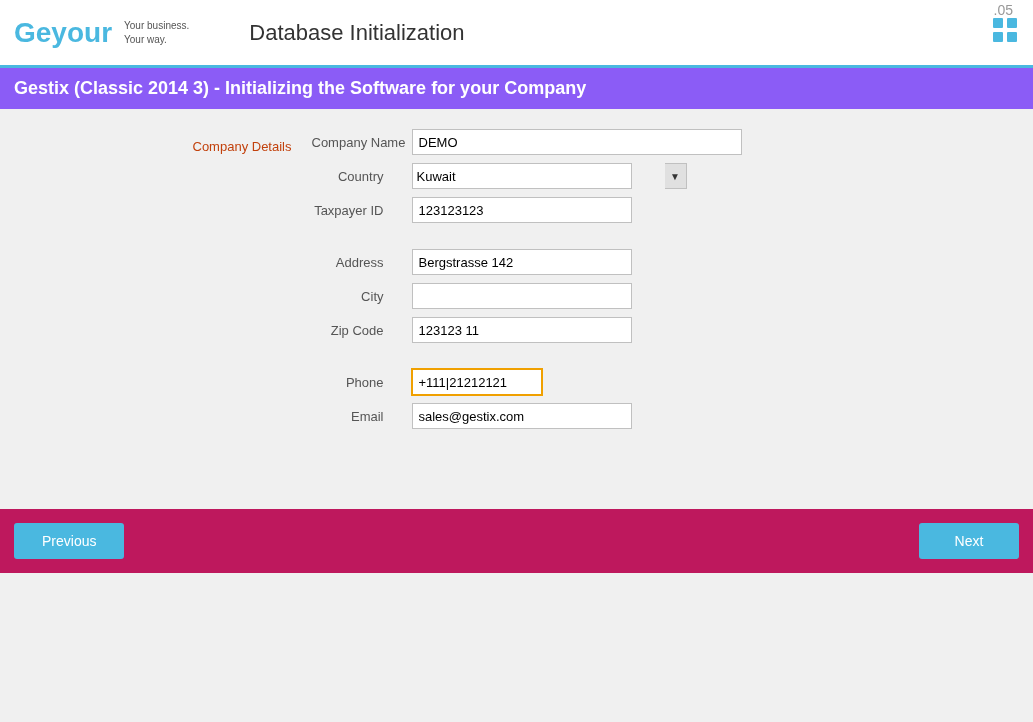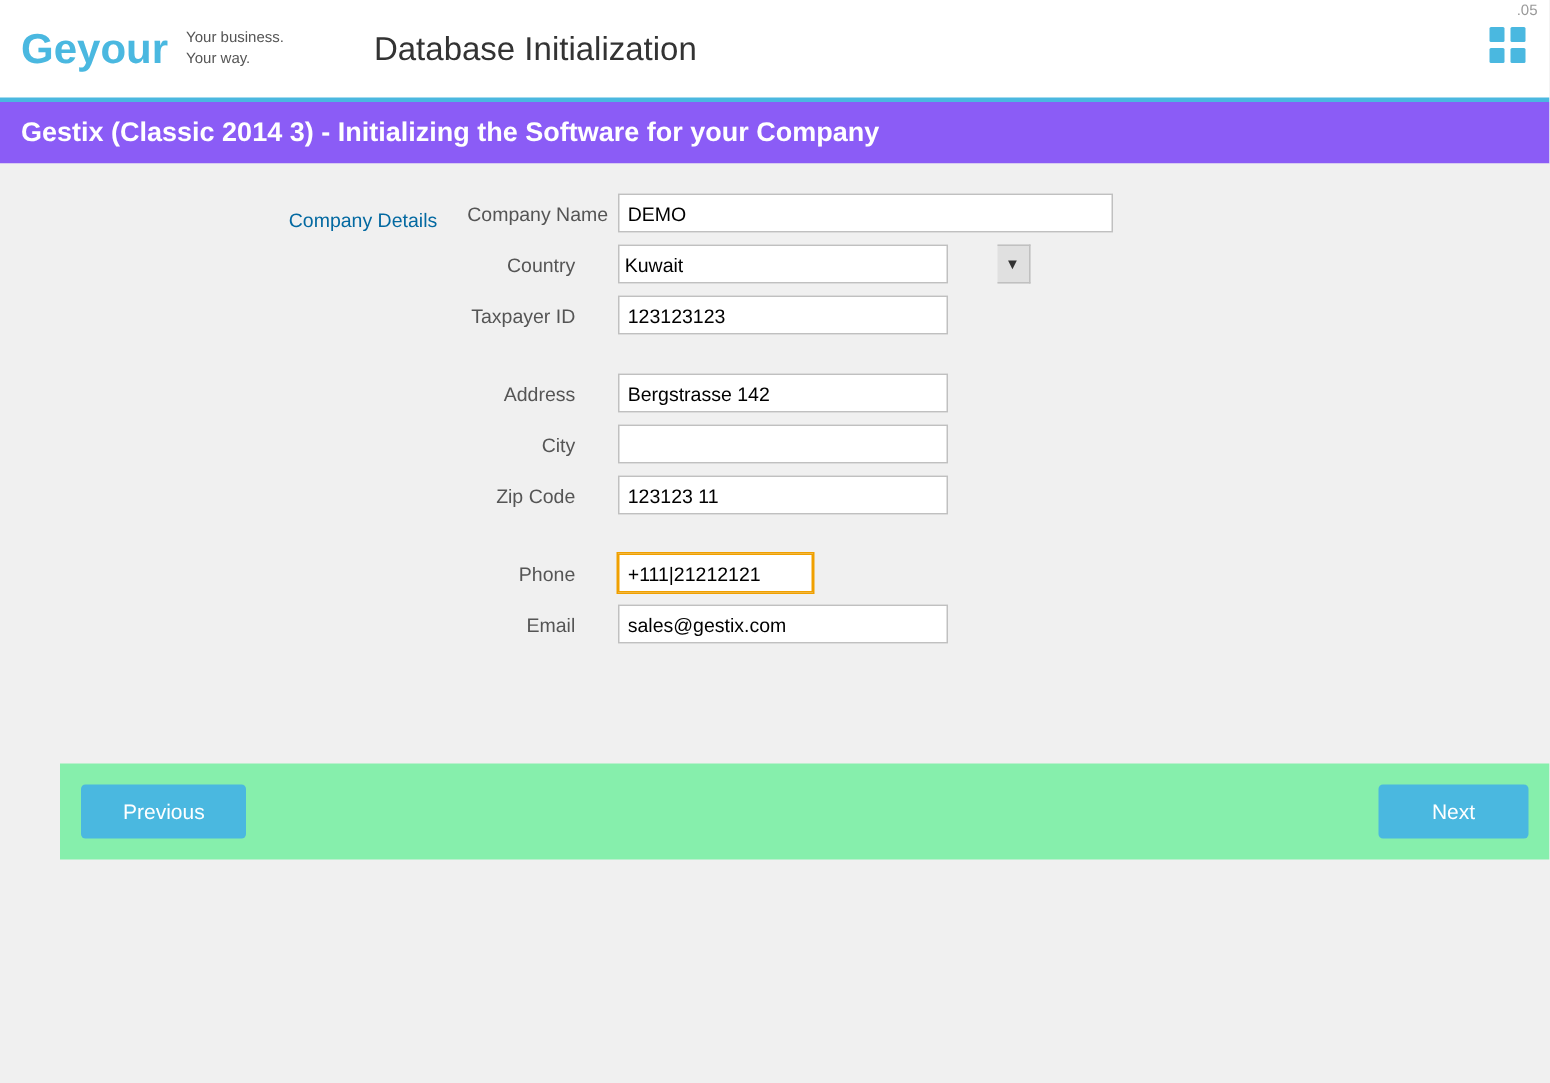--- a/index.html
+++ b/index.html
@@ -53,22 +53,22 @@
       right: 14px;
       top: 50%;
       transform: translateY(-50%);
       color: #4ab8e0;
       font-size: 22px;
       cursor: pointer;
     }
     #version-badge {
       position: absolute;
       top: 2px;
-      right: 8px;
-      font-size: 10px;
+      right: 20px;
+      font-size: 14px;
       color: #999;
     }
 
     
     #page-title-bar {
       background: #8b5cf6;
       color: #fff;
       padding: 10px 14px;
       font-size: 18px;
       font-weight: bold;
@@ -93,21 +93,21 @@
       display: flex;
       width: 100%;
       max-width: 1010px;
     }
 
     #section-label {
       width: 300px;
       padding-top: 10px;
       padding-right: 20px;
       text-align: right;
-      color: #0369a1;
+      color: #c2410c;
       font-size: 13px;
     }
 
     #fields-area {
       flex: 1;
       display: flex;
       flex-direction: column;
       gap: 0;
     }
 
@@ -182,22 +182,21 @@
       font-size: 10px;
       color: #333;
     }
 
     
     #bottom-nav {
       display: flex;
       justify-content: space-between;
       align-items: center;
       padding: 14px 14px;
-      background: #86efac;
-      margin-left: 40px;
+      background: #be185d;
     }
 
     .nav-btn {
       background: #4ab8e0;
       color: #fff;
       border: none;
       padding: 10px 28px;
       font-size: 14px;
       cursor: pointer;
       border-radius: 3px;

